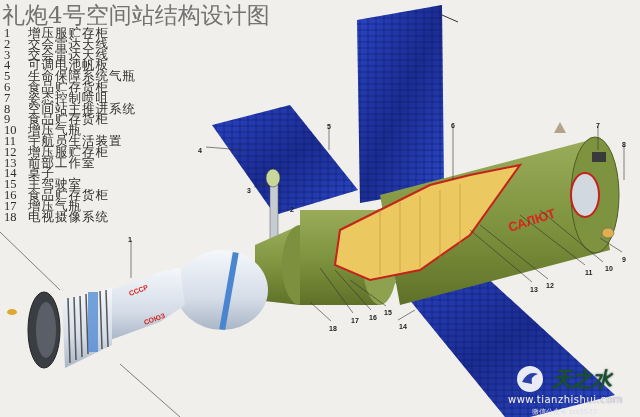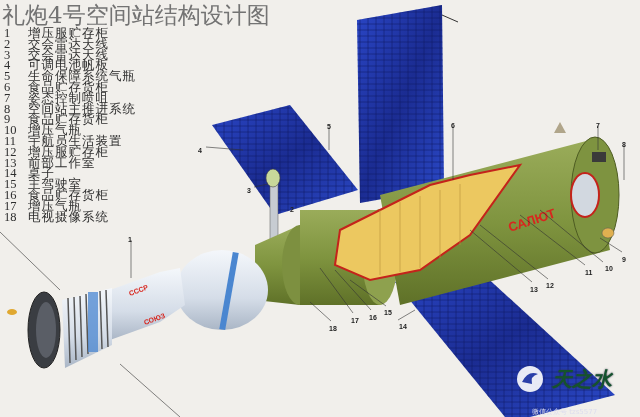--- a/index.html
+++ b/index.html
@@ -240,14 +240,15 @@
     <span class="callout" style="left: 351px; top: 317px;">17</span>
     <span class="callout" style="left: 329px; top: 325px;">18</span>
   </div>
 
 <div class="wm">
   <svg width="40" height="30" style="position:absolute;left:2px;top:0">
     <circle cx="20" cy="15" r="13" fill="#ffffff" opacity="0.9"></circle>
     <path d="M12 18 Q18 6 28 10 Q20 12 22 20 Z" fill="#2a3fa8"></path>
   </svg>
   <div class="wm-brand">天之水</div>
+  <div class="wm-url">www.tianzhishui.com</div>
   <div class="wm-sub">微信公众号 tzs5577</div>
 </div>
 
 </body></html>

